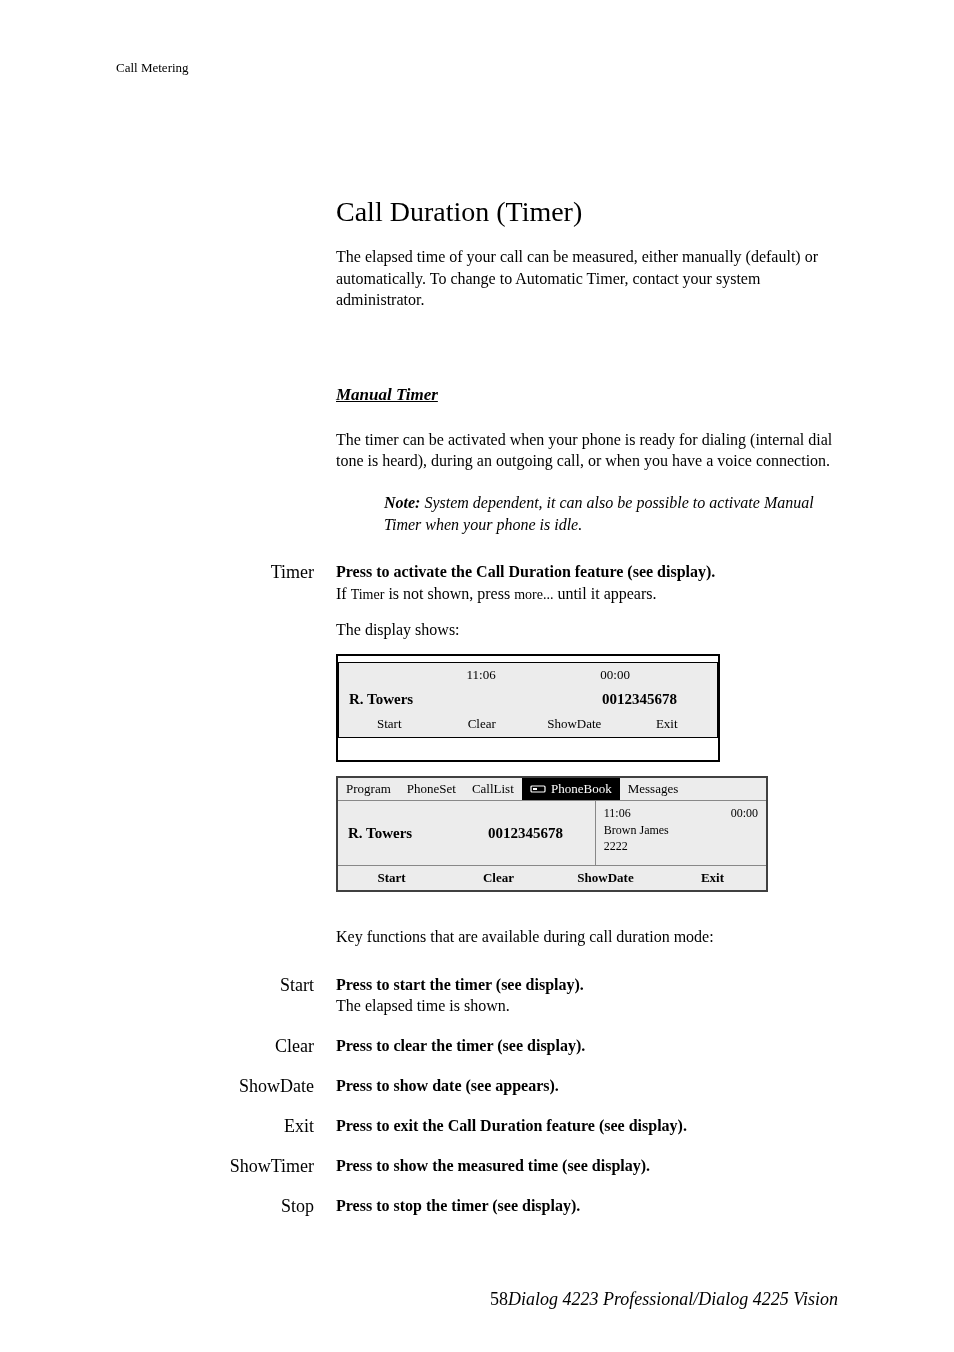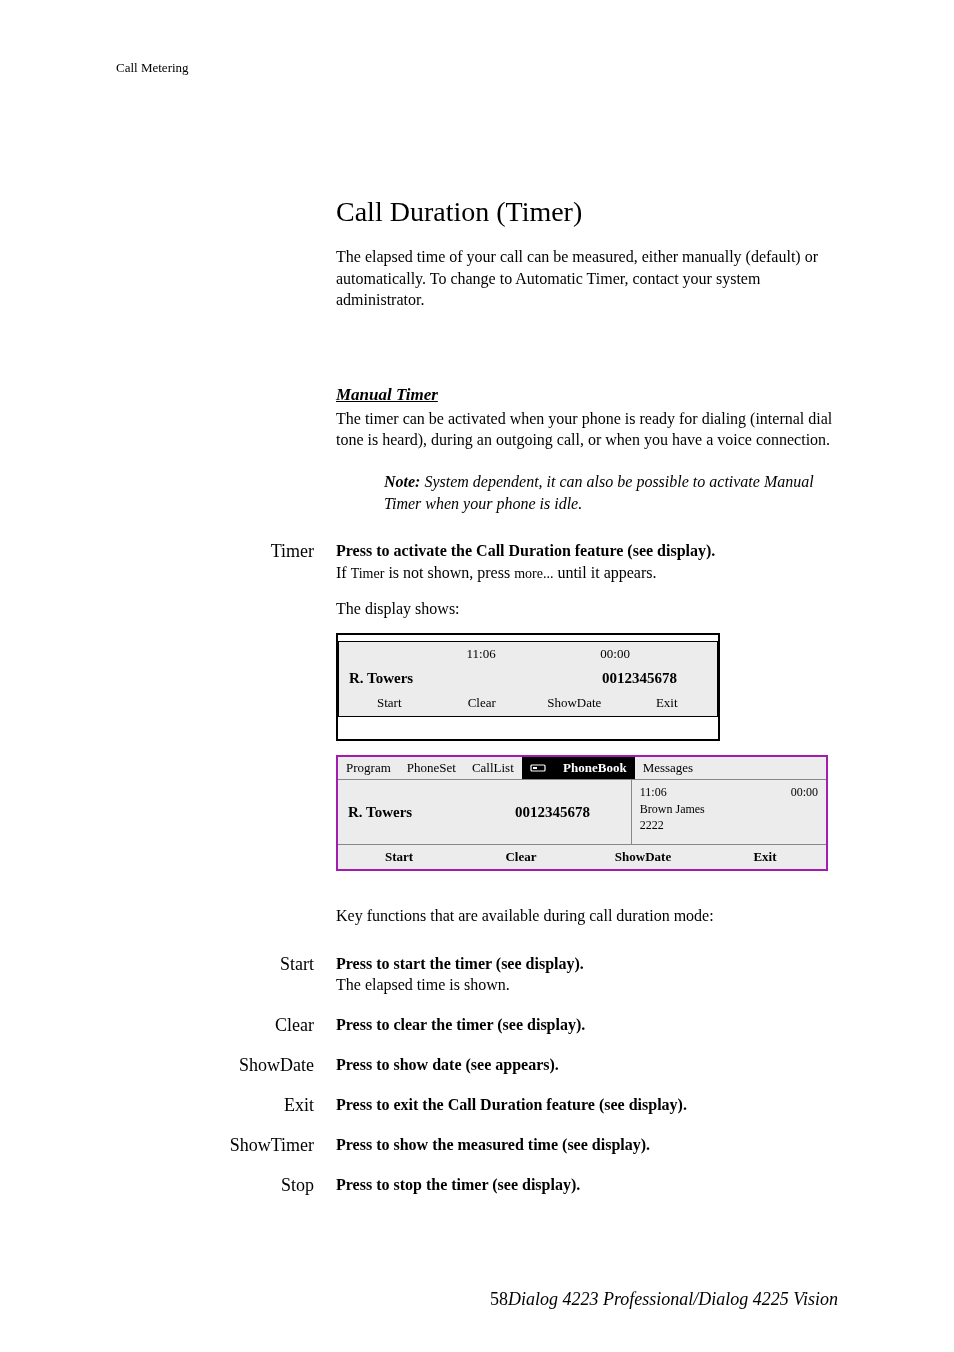--- a/index.html
+++ b/index.html
@@ -2,21 +2,21 @@
 <html><head>
 <meta charset="utf-8">
 <style>
   * { box-sizing: border-box; margin: 0; padding: 0; }
   html, body { width: 954px; height: 1352px; background: #fff; font-family: "Times New Roman", Times, serif; color: #000; }
   .page { position: relative; width: 954px; height: 1352px; padding: 60px 116px 56px 116px; }
   .running-head { font-size: 13px; margin-bottom: 120px; }
   .content { margin-left: 220px; }
   .section-title { font-size: 28px; font-weight: 400; margin-bottom: 18px; }
   .para { font-size: 16px; line-height: 1.35; margin-bottom: 20px; }
-  .subhead { font-size: 17px; font-style: italic; text-decoration: underline; margin-top: 28px; margin-bottom: 3px; }
+  .subhead { font-size: 17px; font-style: italic; text-decoration: underline; margin-top: 28px; margin-bottom: 24px; }
   .note-block { margin-left: 48px; font-style: italic; font-size: 16px; line-height: 1.35; margin-bottom: 26px; }
   .note-label { font-weight: bold; font-style: italic; }
   .row-pair { display: flex; align-items: flex-start; margin-bottom: 6px; }
   .row-label { width: 220px; min-width: 220px; margin-left: -220px; text-align: right; padding-right: 22px; font-size: 18px; padding-top: 1px; }
   .row-body { flex: 1; font-size: 16px; line-height: 1.35; }
   .row-body .strong { font-weight: bold; }
   .row-body .small-cap { font-variant: normal; font-size: 14px; }
   .gap-md { height: 14px; }
   .gap-lg { height: 26px; }
 
@@ -25,21 +25,21 @@
   .lcd1 .r1 { display:flex; font-size: 13px; padding: 3px 8px 1px 8px; border-bottom: 2px solid #ececec; }
   .lcd1 .r1 .c { flex:1; text-align:center; }
   .lcd1 .r2 { display:flex; font-size: 15px; font-weight: bold; padding: 2px 10px 3px 10px; }
   .lcd1 .r2 .left { flex:1; text-align:left; }
   .lcd1 .r2 .right { flex:1; text-align:right; padding-right: 30px; }
   .lcd1 .r3 { display:flex; font-size: 13px; padding: 3px 4px 4px 4px; }
   .lcd1 .r3 .cell { flex:1; text-align:center; }
   .lcd1-wrap { border:2px solid #000; display:inline-block; }
 
   
-  .lcd2-wrap { border:2px solid #a21caf; width: 492px; background:#ececec; }
+  .lcd2-wrap { border:2px solid #404040; width: 432px; background:#ececec; }
   .lcd2 .menubar { display:flex; font-size:13px; border-bottom:1px solid #888; }
   .lcd2 .menubar .m { padding: 2px 8px; }
   .lcd2 .menubar .m.sel { background:#000; color:#fff; }
   .lcd2 .menubar .m .icon { display:inline-block; vertical-align:middle; }
   .lcd2 .body { display:flex; min-height: 64px; }
   .lcd2 .body .left { flex: 0 0 60%; display:flex; align-items:center; padding: 6px 10px; font-size:15px; font-weight:bold; }
   .lcd2 .body .left .nm { flex:1; }
   .lcd2 .body .left .num { flex:1; text-align:center; }
   .lcd2 .body .right { flex:1; border-left:1px solid #888; font-size:12px; padding:4px 8px; line-height:1.35; }
   .lcd2 .body .right .tline { display:flex; justify-content:space-between; }
@@ -117,21 +117,21 @@
             <div class="m">Program</div>
             <div class="m">PhoneSet</div>
             <div class="m">CallList</div>
             <div class="m sel">
               <span class="icon">
                 <svg width="16" height="10" viewBox="0 0 16 10">
                     <rect x="1" y="2" width="14" height="6" rx="1" fill="none" stroke="#fff" stroke-width="1.2"></rect>
                     <rect x="3" y="4" width="4" height="2" fill="#fff"></rect>
                   </svg>
               </span>
-              <span style="margin-left:14px;font-weight:bold;">PhoneBook</span>
+              <span style="margin-left:2px;">PhoneBook</span>
             </div>
             <div class="m">Messages</div>
           </div>
           <div class="body">
             <div class="left">
               <div class="nm">R. Towers</div>
               <div class="num">0012345678</div>
             </div>
             <div class="right">
               <div class="tline">

